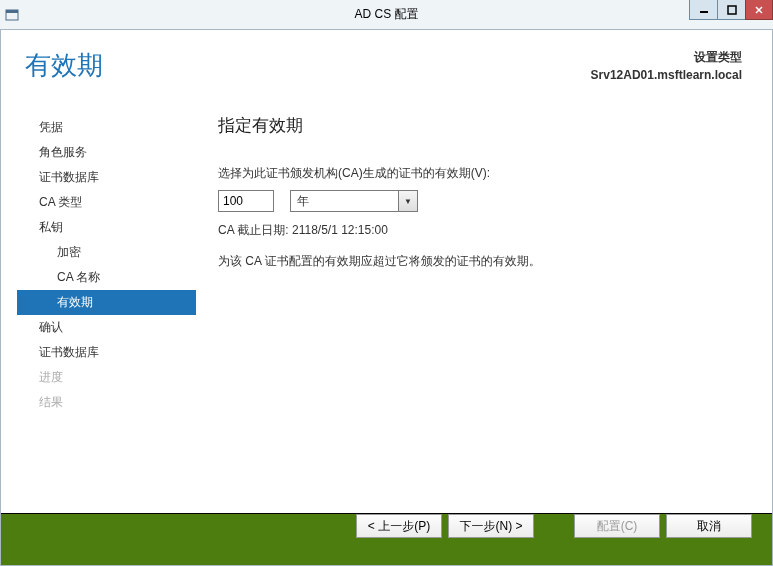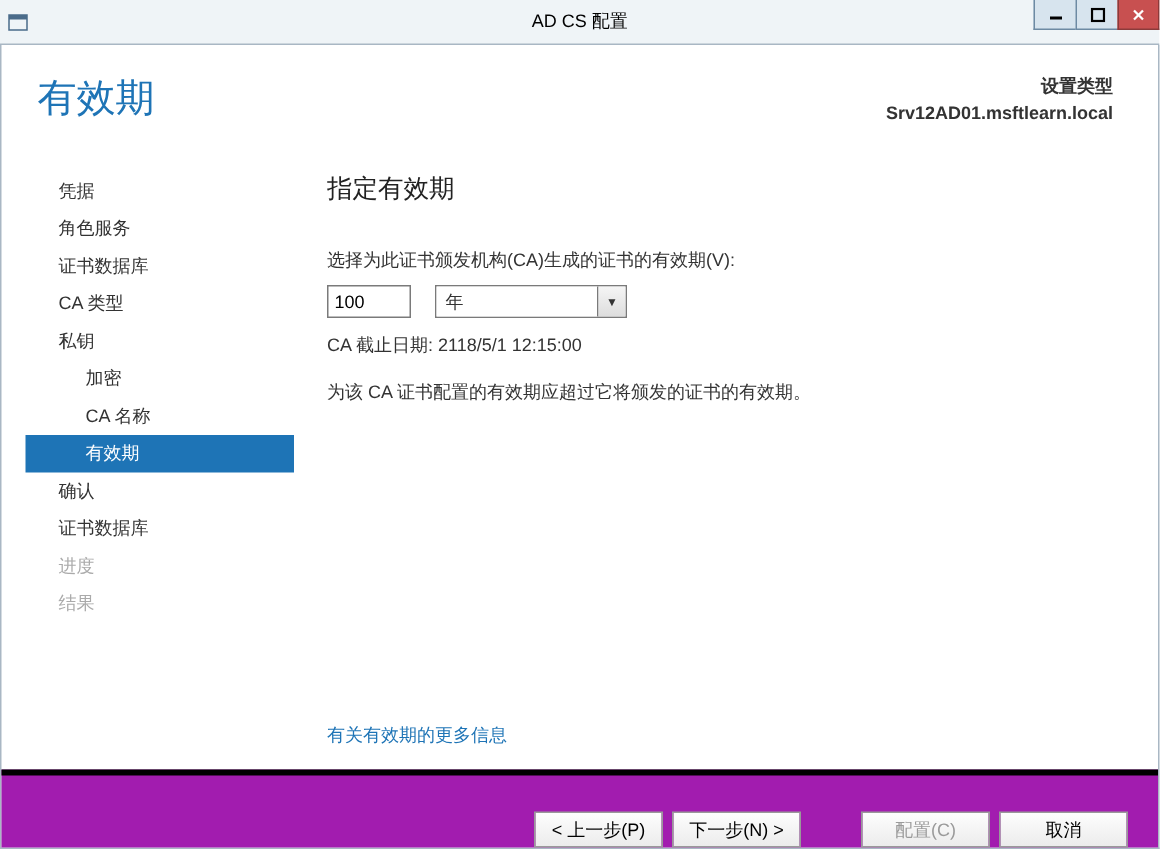--- a/index.html
+++ b/index.html
@@ -41,21 +41,21 @@
   .row-inputs { display: flex; gap: 16px; margin-bottom: 10px; }
   .num-input { width: 56px; height: 22px; border: 1px solid #7a7a7a; padding: 0 4px; font-size: 12px; }
   .unit-select { width: 128px; height: 22px; border: 1px solid #7a7a7a; background: #e8e8e8; display: flex; align-items: center; position: relative; }
   .unit-select-text { flex: 1; padding: 0 6px; background: #fff; height: 100%; display: flex; align-items: center; border-right: 1px solid #7a7a7a; }
   .unit-select-btn { width: 18px; height: 100%; display: flex; align-items: center; justify-content: center; font-size: 8px; background: linear-gradient(#f5f5f5,#ddd); }
   .exp-line { margin-bottom: 14px; }
   .note-line { margin-bottom: 14px; }
   .link { color: #1e74b6; cursor: pointer; position: absolute; bottom: 14px; left: 217px; }
 
   
-  .footer { height: 52px; border-top: 4px solid #000000; display: flex; align-items: flex-end; justify-content: flex-end; padding: 0 20px; gap: 6px; background: #a21caf; }
+  .footer { height: 52px; border-top: 1px solid #000000; display: flex; align-items: flex-start; justify-content: flex-end; padding: 0 20px; gap: 6px; background: #4d7c0f; }
   .btn { min-width: 86px; height: 24px; border: 1px solid #999; background: linear-gradient(#fdfdfd,#ececec); font-size: 12px; cursor: pointer; }
   .btn:disabled { color: #9a9a9a; cursor: default; }
   .btn-gap { width: 28px; }
 
   
   svg { display: block; }
 </style>
 </head>
 <body>
 
@@ -120,21 +120,20 @@
         <input type="text" class="num-input" value="100" style="">
         <div class="unit-select">
           <div class="unit-select-text">年</div>
           <div class="unit-select-btn">▼</div>
         </div>
       </div>
       <div class="exp-line">CA 截止日期: 2118/5/1 12:15:00</div>
       <div class="note-line">为该 CA 证书配置的有效期应超过它将颁发的证书的有效期。</div>
     </div>
 
-    <a class="link">有关有效期的更多信息</a>
   </div>
 
   <div class="footer">
     <button class="btn">&lt; 上一步(P)</button>
     <button class="btn">下一步(N) &gt;</button>
     <div class="btn-gap"></div>
     <button class="btn" disabled="">配置(C)</button>
     <button class="btn">取消</button>
   </div>
 </div>

